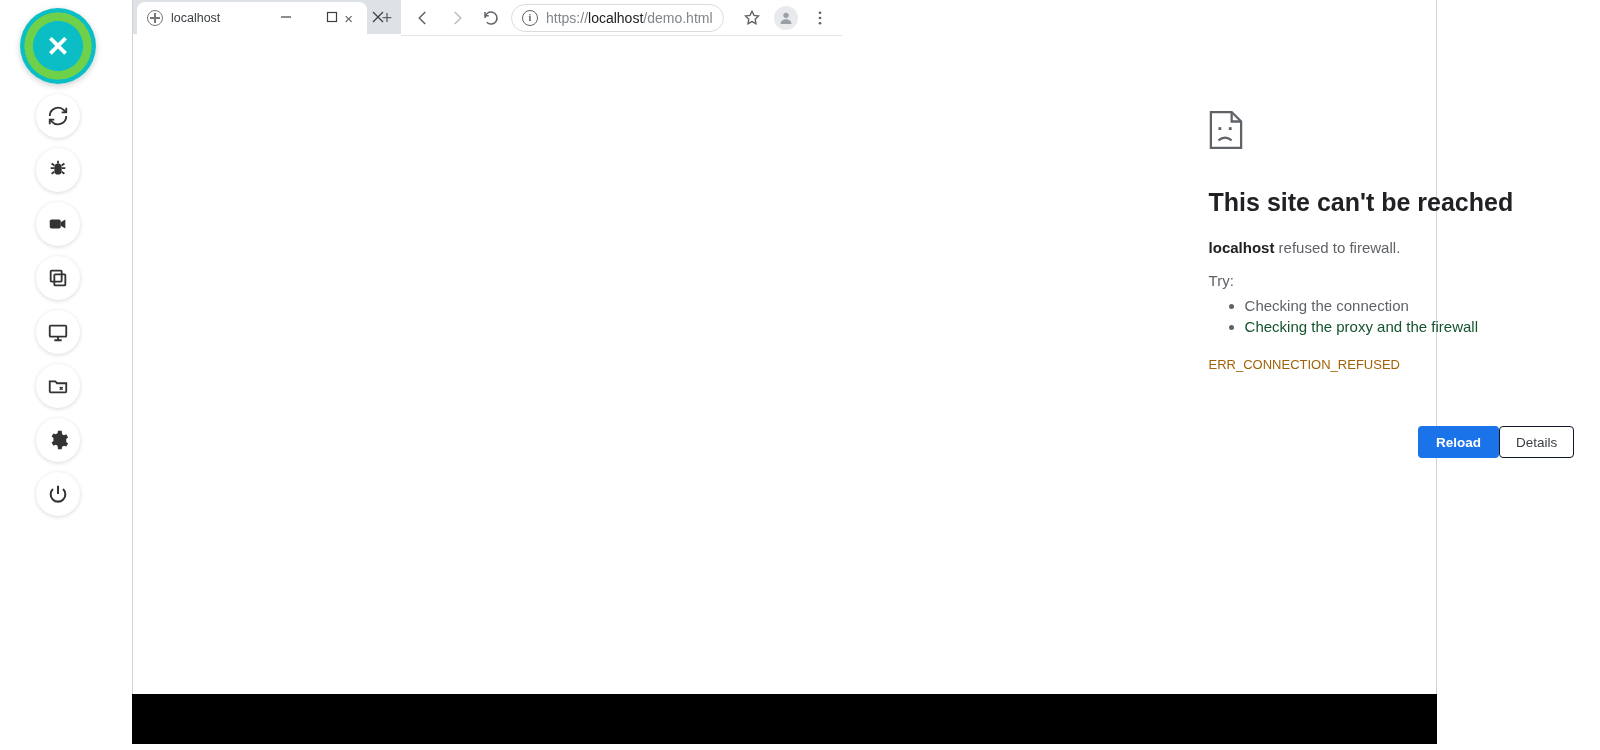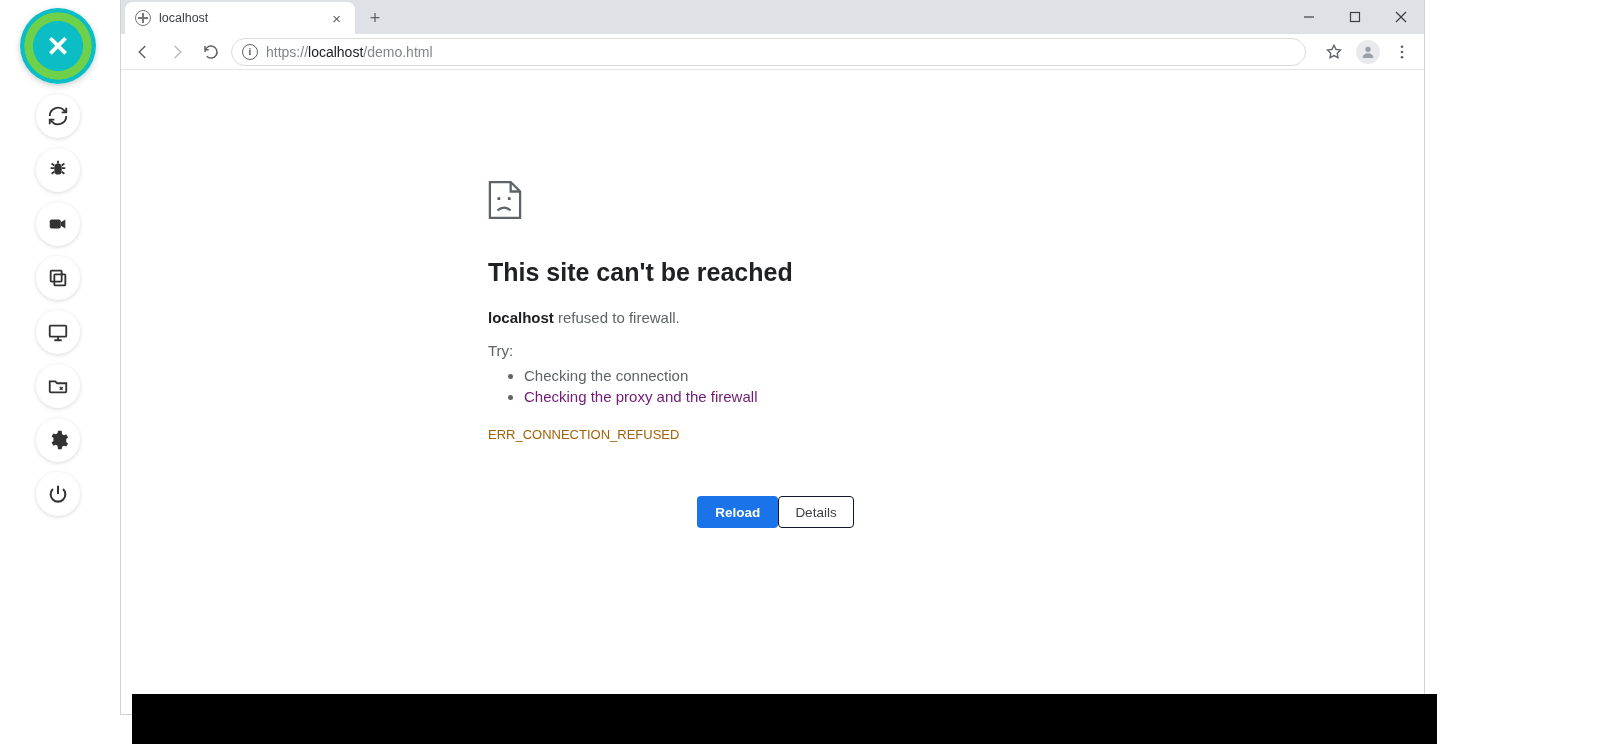--- a/index.html
+++ b/index.html
@@ -19,23 +19,23 @@
   .float-main .x { color: #fff; font-size: 28px; font-weight: 700; }
   .float-btn {
     width: 44px; height: 44px; border-radius: 50%; background: #fff;
     display: flex; align-items: center; justify-content: center;
     box-shadow: 0 1px 4px rgba(0,0,0,.15); cursor: pointer; color: #333;
   }
   .float-btn svg { width: 22px; height: 22px; }
 
   
   .chrome {
-    position: absolute; left: 120px; top: 0; width: 1305px; height: 715px;
+    position: absolute; left: 132px; top: 0; width: 1305px; height: 715px;
     background: #fff; border: 1px solid #d0d3d6; border-top: none;
-    display: flex; flex-direction: column;
+    display: flex; flex-direction: row;
   }
   .tabstrip {
     height: 34px; background: #dee1e6; display: flex; align-items: flex-end;
     position: relative; padding-left: 4px;
   }
   .tab {
     height: 32px; width: 230px; background: #fff; border-top-left-radius: 8px; border-top-right-radius: 8px;
     display: flex; align-items: center; padding: 0 10px; gap: 8px; font-size: 12.5px; color: #3c4043;
     position: relative;
   }
@@ -70,21 +70,21 @@
 
   .content { flex:1; background:#fff; position:relative; }
   .error-wrap { position:absolute; left:367px; top:110px; width:575px; color:#202124; }
   .frown-doc { width:34px; height:40px; margin-bottom:34px; }
   .error-title { font-size:25px; color:#202124; font-weight:700; margin-bottom:22px; }
   .error-line { font-size:15px; color:#5f6368; margin-bottom:16px; }
   .error-line b { color:#202124; font-weight:600; }
   .try-label { font-size:15px; color:#5f6368; margin-bottom:6px; }
   .try-list { list-style: disc; padding-left: 36px; color:#5f6368; font-size:15px; }
   .try-list li { padding:2px 0; }
-  .try-list a { color:#701a75; text-decoration:none; }
+  .try-list a { color:#14532d; text-decoration:none; }
   .err-code { font-size:13px; color:#a16207; margin-top:20px; }
   .btn-row { margin-top:54px; display:flex; justify-content:center; align-items:center; }
   .btn-primary { background:#1a73e8; color:#fff; border:none; height:32px; padding:0 18px; border-radius:4px; font-size:13.5px; font-weight:600; cursor:pointer; }
   .btn-secondary { background:#fff; color:#3c4043; border:1px solid #0f172a; height:32px; padding:0 16px; border-radius:4px; font-size:13.5px; cursor:pointer; }
 
   .blackbar { position:absolute; left:132px; top:694px; width:1305px; height:50px; background:#000; }
 </style>
 </head>
 <body>
 

